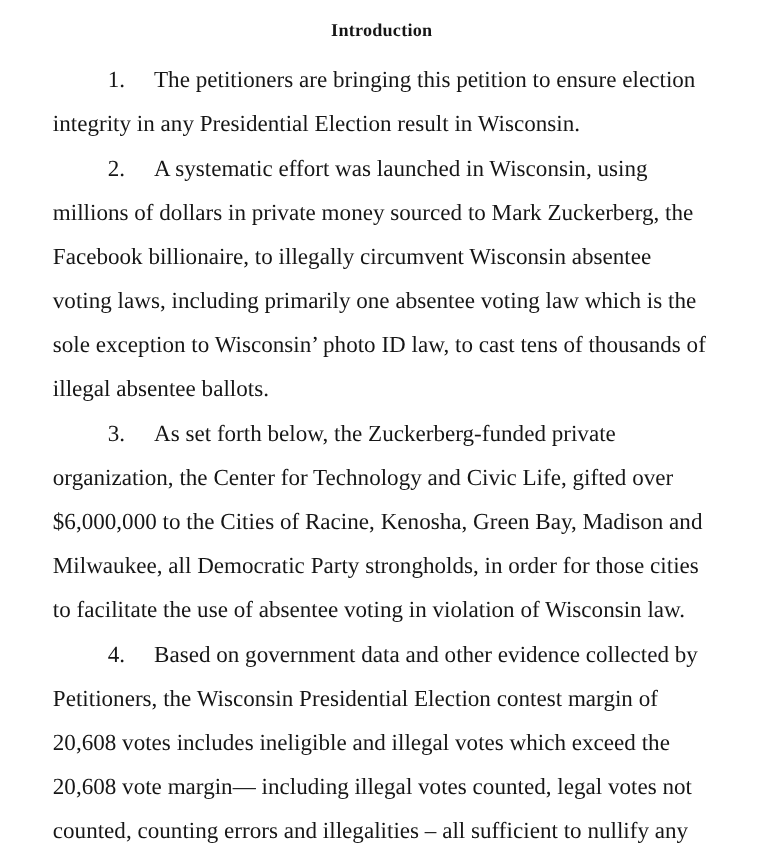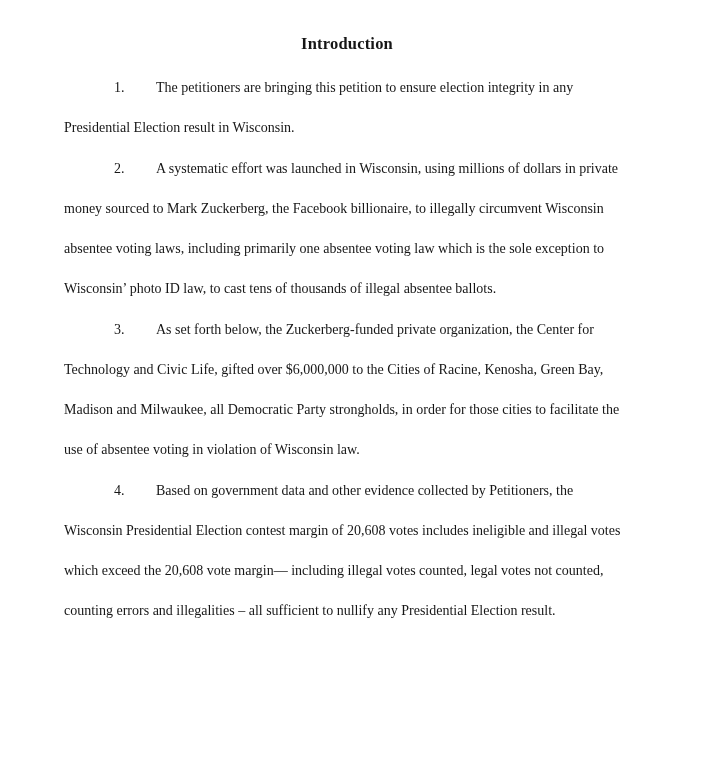--- a/index.html
+++ b/index.html
@@ -12,36 +12,36 @@
     height: 779px;
     font-family: "Liberation Serif", "DejaVu Serif", serif;
     color: #161616;
     overflow: hidden;
   }
   .page {
     position: relative;
     width: 708px;
     height: 779px;
     background: #ffffff;
-    padding: 16px;
+    padding: 0;
     box-sizing: border-box;
   }
   .doc-body {
     padding: 10px 62px 0 48px;
     box-sizing: border-box;
   }
   .doc-title {
     text-align: center;
     font-weight: bold;
     font-size: 16.5px;
     letter-spacing: 0.2px;
     margin: 8px 0 14px 0;
   }
   .para {
-    font-size: 14px;
+    font-size: 21px;
     line-height: 40px;
     text-align: left;
     margin: 0 0 1px 0;
     text-indent: 0;
   }
   .para .num {
     display: inline-block;
     width: 42px;
     margin-left: 50px;
     text-indent: 0;

